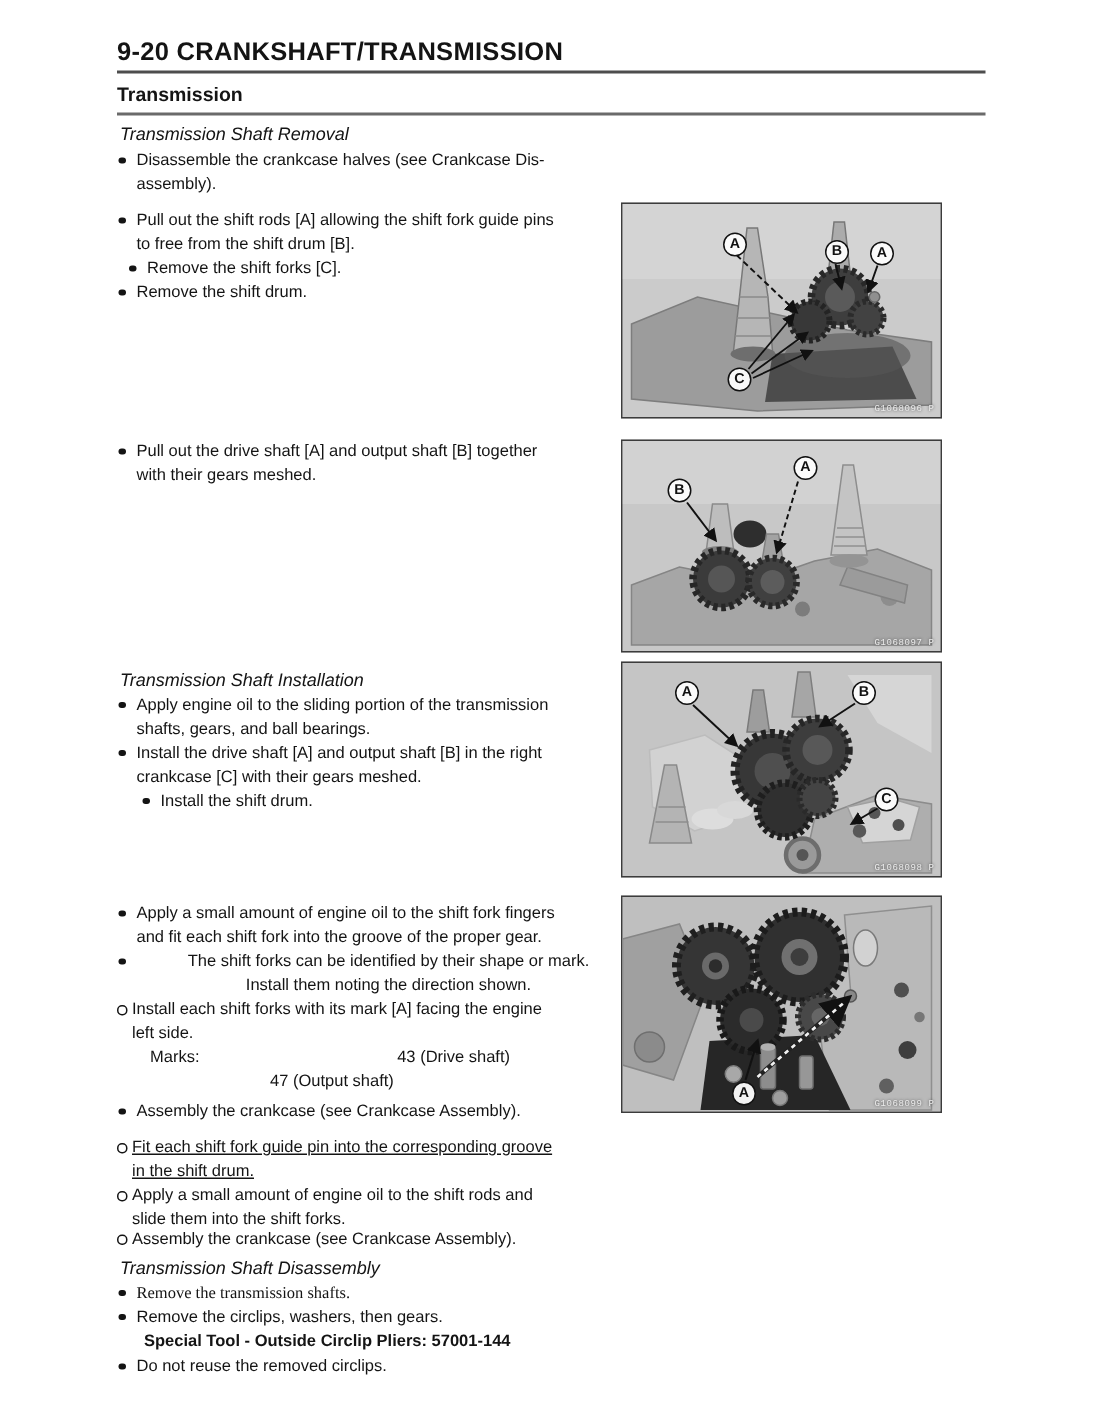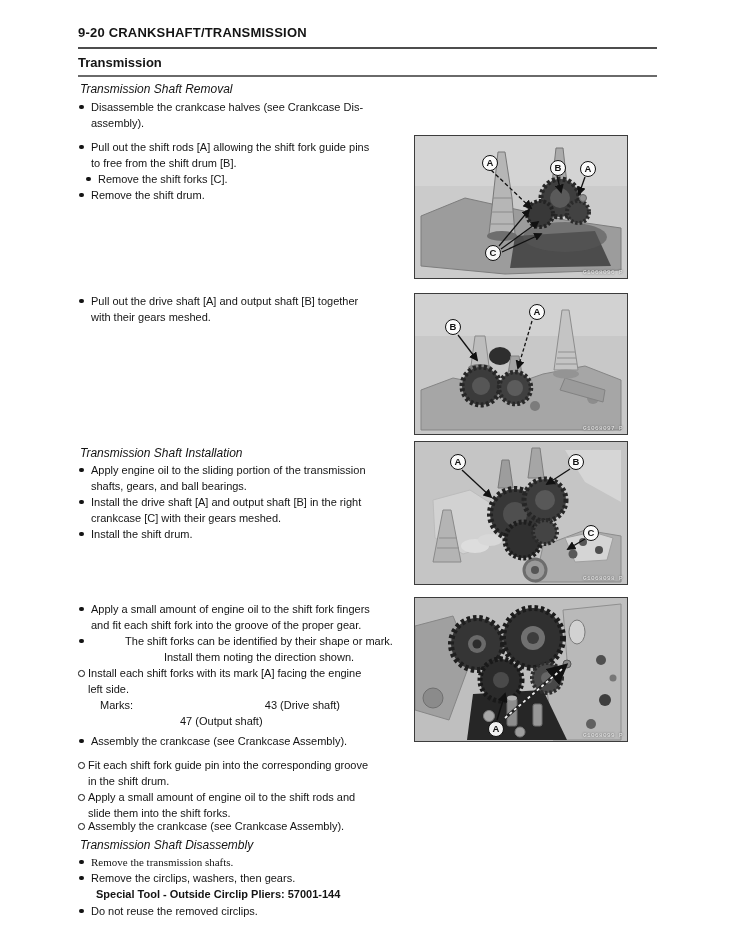--- a/index.html
+++ b/index.html
@@ -1,18 +1,18 @@
 <!DOCTYPE html>
 <html><head>
 <meta charset="utf-8">
 <style>
   html,body{margin:0;padding:0;background:#ffffff;}
   body{width:734px;height:936px;position:relative;font-family:"Liberation Sans",sans-serif;color:#141414;}
   .abs{position:absolute;}
-  .h1{font-size:13px;font-weight:bold;letter-spacing:.2px;}
+  .h1{font-size:17px;font-weight:bold;letter-spacing:.2px;}
   .h2{font-size:13px;font-weight:bold;}
   .h3{font-size:12px;font-weight:normal;font-style:italic;}
   .rule{height:2px;background:#4d4d4d;}
   .rule2{height:2px;background:#6a6a6a;}
   .txt{font-size:11px;line-height:16px;white-space:pre-line;width:336px;}
   .li{padding-left:13px;}
   .li::before{content:"";position:absolute;left:1px;top:5.5px;width:4.6px;height:4.6px;background:#141414;border-radius:50%;}
   .li.circ{padding-left:10px;}
   .li.circ::before{background:#fff;border:1.1px solid #141414;width:4.6px;height:4.6px;left:0;top:5px;}
   .bold{font-weight:bold;}
@@ -40,32 +40,32 @@
 <div class="abs txt li" style="left:85px;top:171px;">Remove the shift forks [C].</div>
 <div class="abs txt li" style="left:78px;top:187px;">Remove the shift drum.</div>
 <div class="abs txt li" style="left:78px;top:293px;">Pull out the drive shaft [A] and output shaft [B] together
 with their gears meshed.</div>
 
 <div class="abs h3" style="left:80px;top:446px;">Transmission Shaft Installation</div>
 <div class="abs txt li" style="left:78px;top:462px;">Apply engine oil to the sliding portion of the transmission
 shafts, gears, and ball bearings.</div>
 <div class="abs txt li" style="left:78px;top:494px;">Install the drive shaft [A] and output shaft [B] in the right
 crankcase [C] with their gears meshed.</div>
-<div class="abs txt li" style="left:78px;top:526px;">Install the shift drum.</div>
+<div class="abs txt li" style="left:94px;top:526px;">Install the shift drum.</div>
 <div class="abs txt li" style="left:78px;top:601px;">Apply a small amount of engine oil to the shift fork fingers
 and fit each shift fork into the groove of the proper gear.</div>
 <div class="abs txt li" style="left:78px;top:633px;text-align:center;">The shift forks can be identified by their shape or mark.
 Install them noting the direction shown.</div>
 <div class="abs txt li circ" style="left:78px;top:665px;">Install each shift forks with its mark [A] facing the engine
 left side.</div>
 <div class="abs txt" style="left:100px;top:697px;width:70px;">Marks:</div>
 <div class="abs txt" style="left:180px;top:697px;width:160px;text-align:right;">43 (Drive shaft)</div>
 <div class="abs txt" style="left:180px;top:713px;width:160px;">47 (Output shaft)</div>
 <div class="abs txt li" style="left:78px;top:733px;">Assembly the crankcase (see Crankcase Assembly).</div>
-<div class="abs txt li circ" style="left:78px;top:757px;">Fit each shift fork guide pin into the corresponding groove
+<div class="abs txt li circ" style="left:78px;top:757px;text-decoration:underline;">Fit each shift fork guide pin into the corresponding groove
 in the shift drum.</div>
 <div class="abs txt li circ" style="left:78px;top:789px;">Apply a small amount of engine oil to the shift rods and
 slide them into the shift forks.</div>
 <div class="abs txt li circ" style="left:78px;top:818px;">Assembly the crankcase (see Crankcase Assembly).</div>
 
 <div class="abs h3" style="left:80px;top:838px;">Transmission Shaft Disassembly</div>
 <div class="abs txt li" style="left:78px;top:854px;font-family:Liberation Serif, serif;">Remove the transmission shafts.</div>
 <div class="abs txt li" style="left:78px;top:870px;">Remove the circlips, washers, then gears.</div>
 <div class="abs txt bold" style="left:96px;top:886px;">Special Tool -  Outside Circlip Pliers: 57001-144</div>
 <div class="abs txt li" style="left:78px;top:903px;">Do not reuse the removed circlips.</div>

